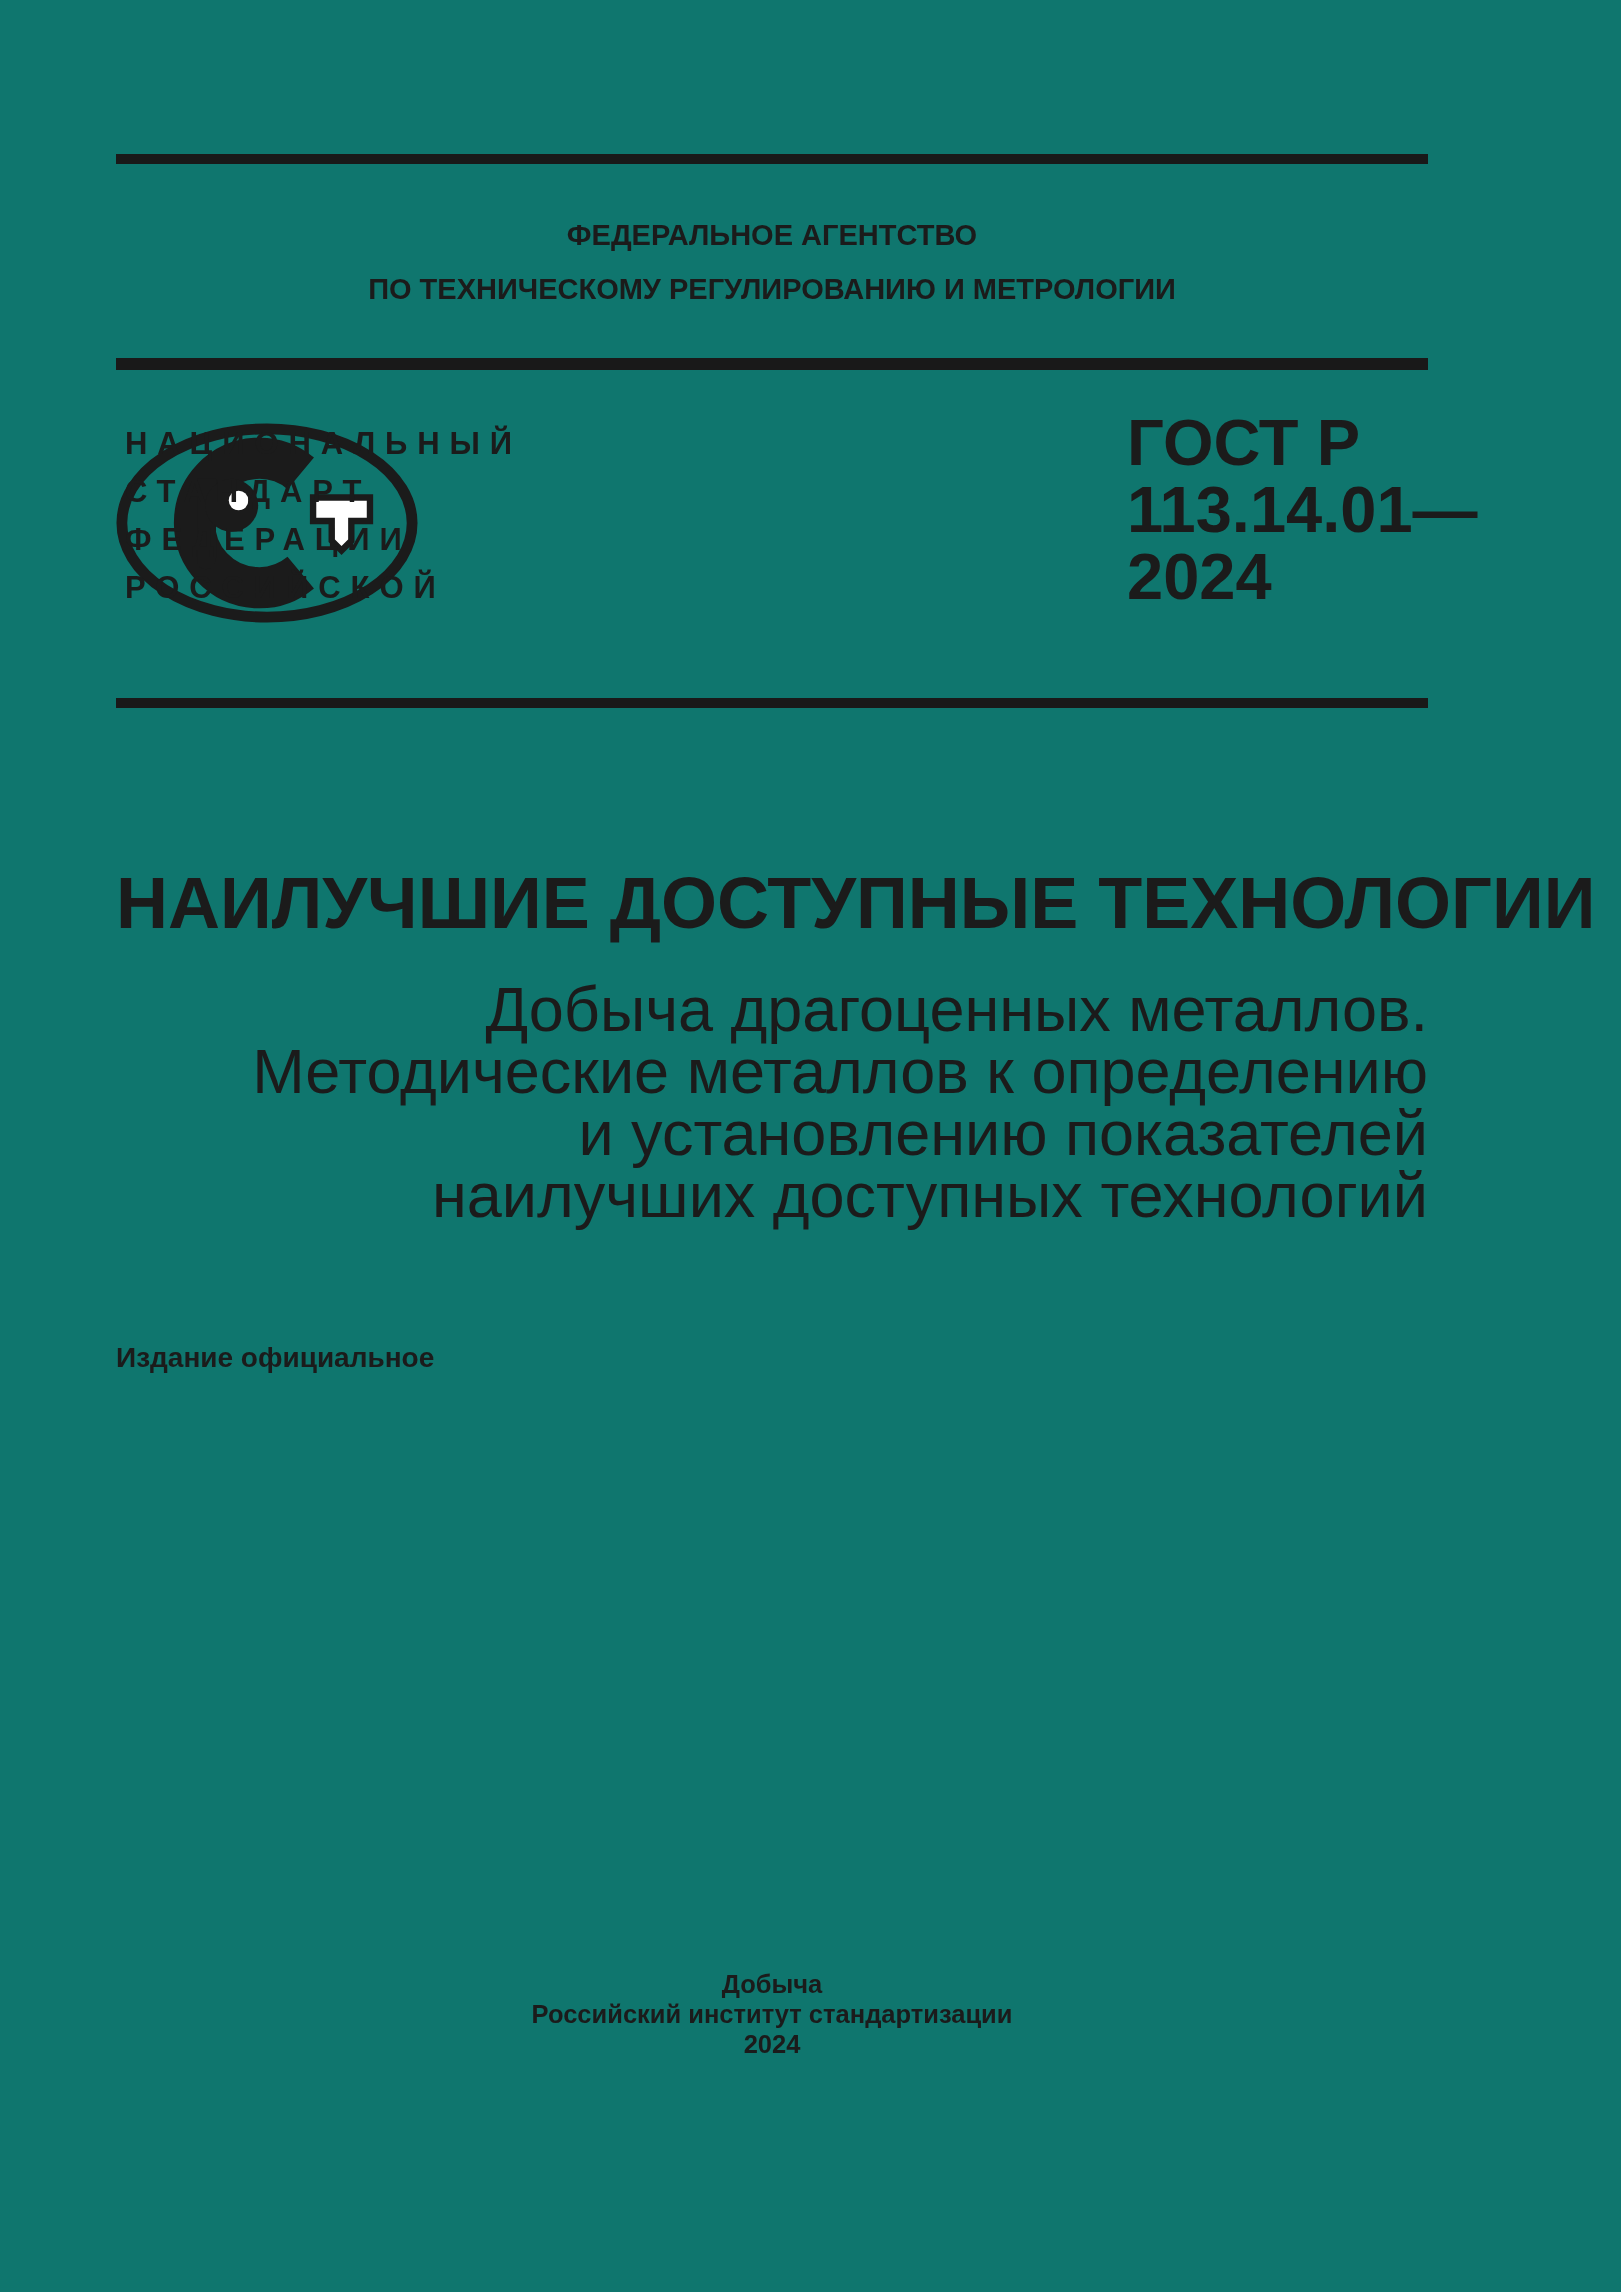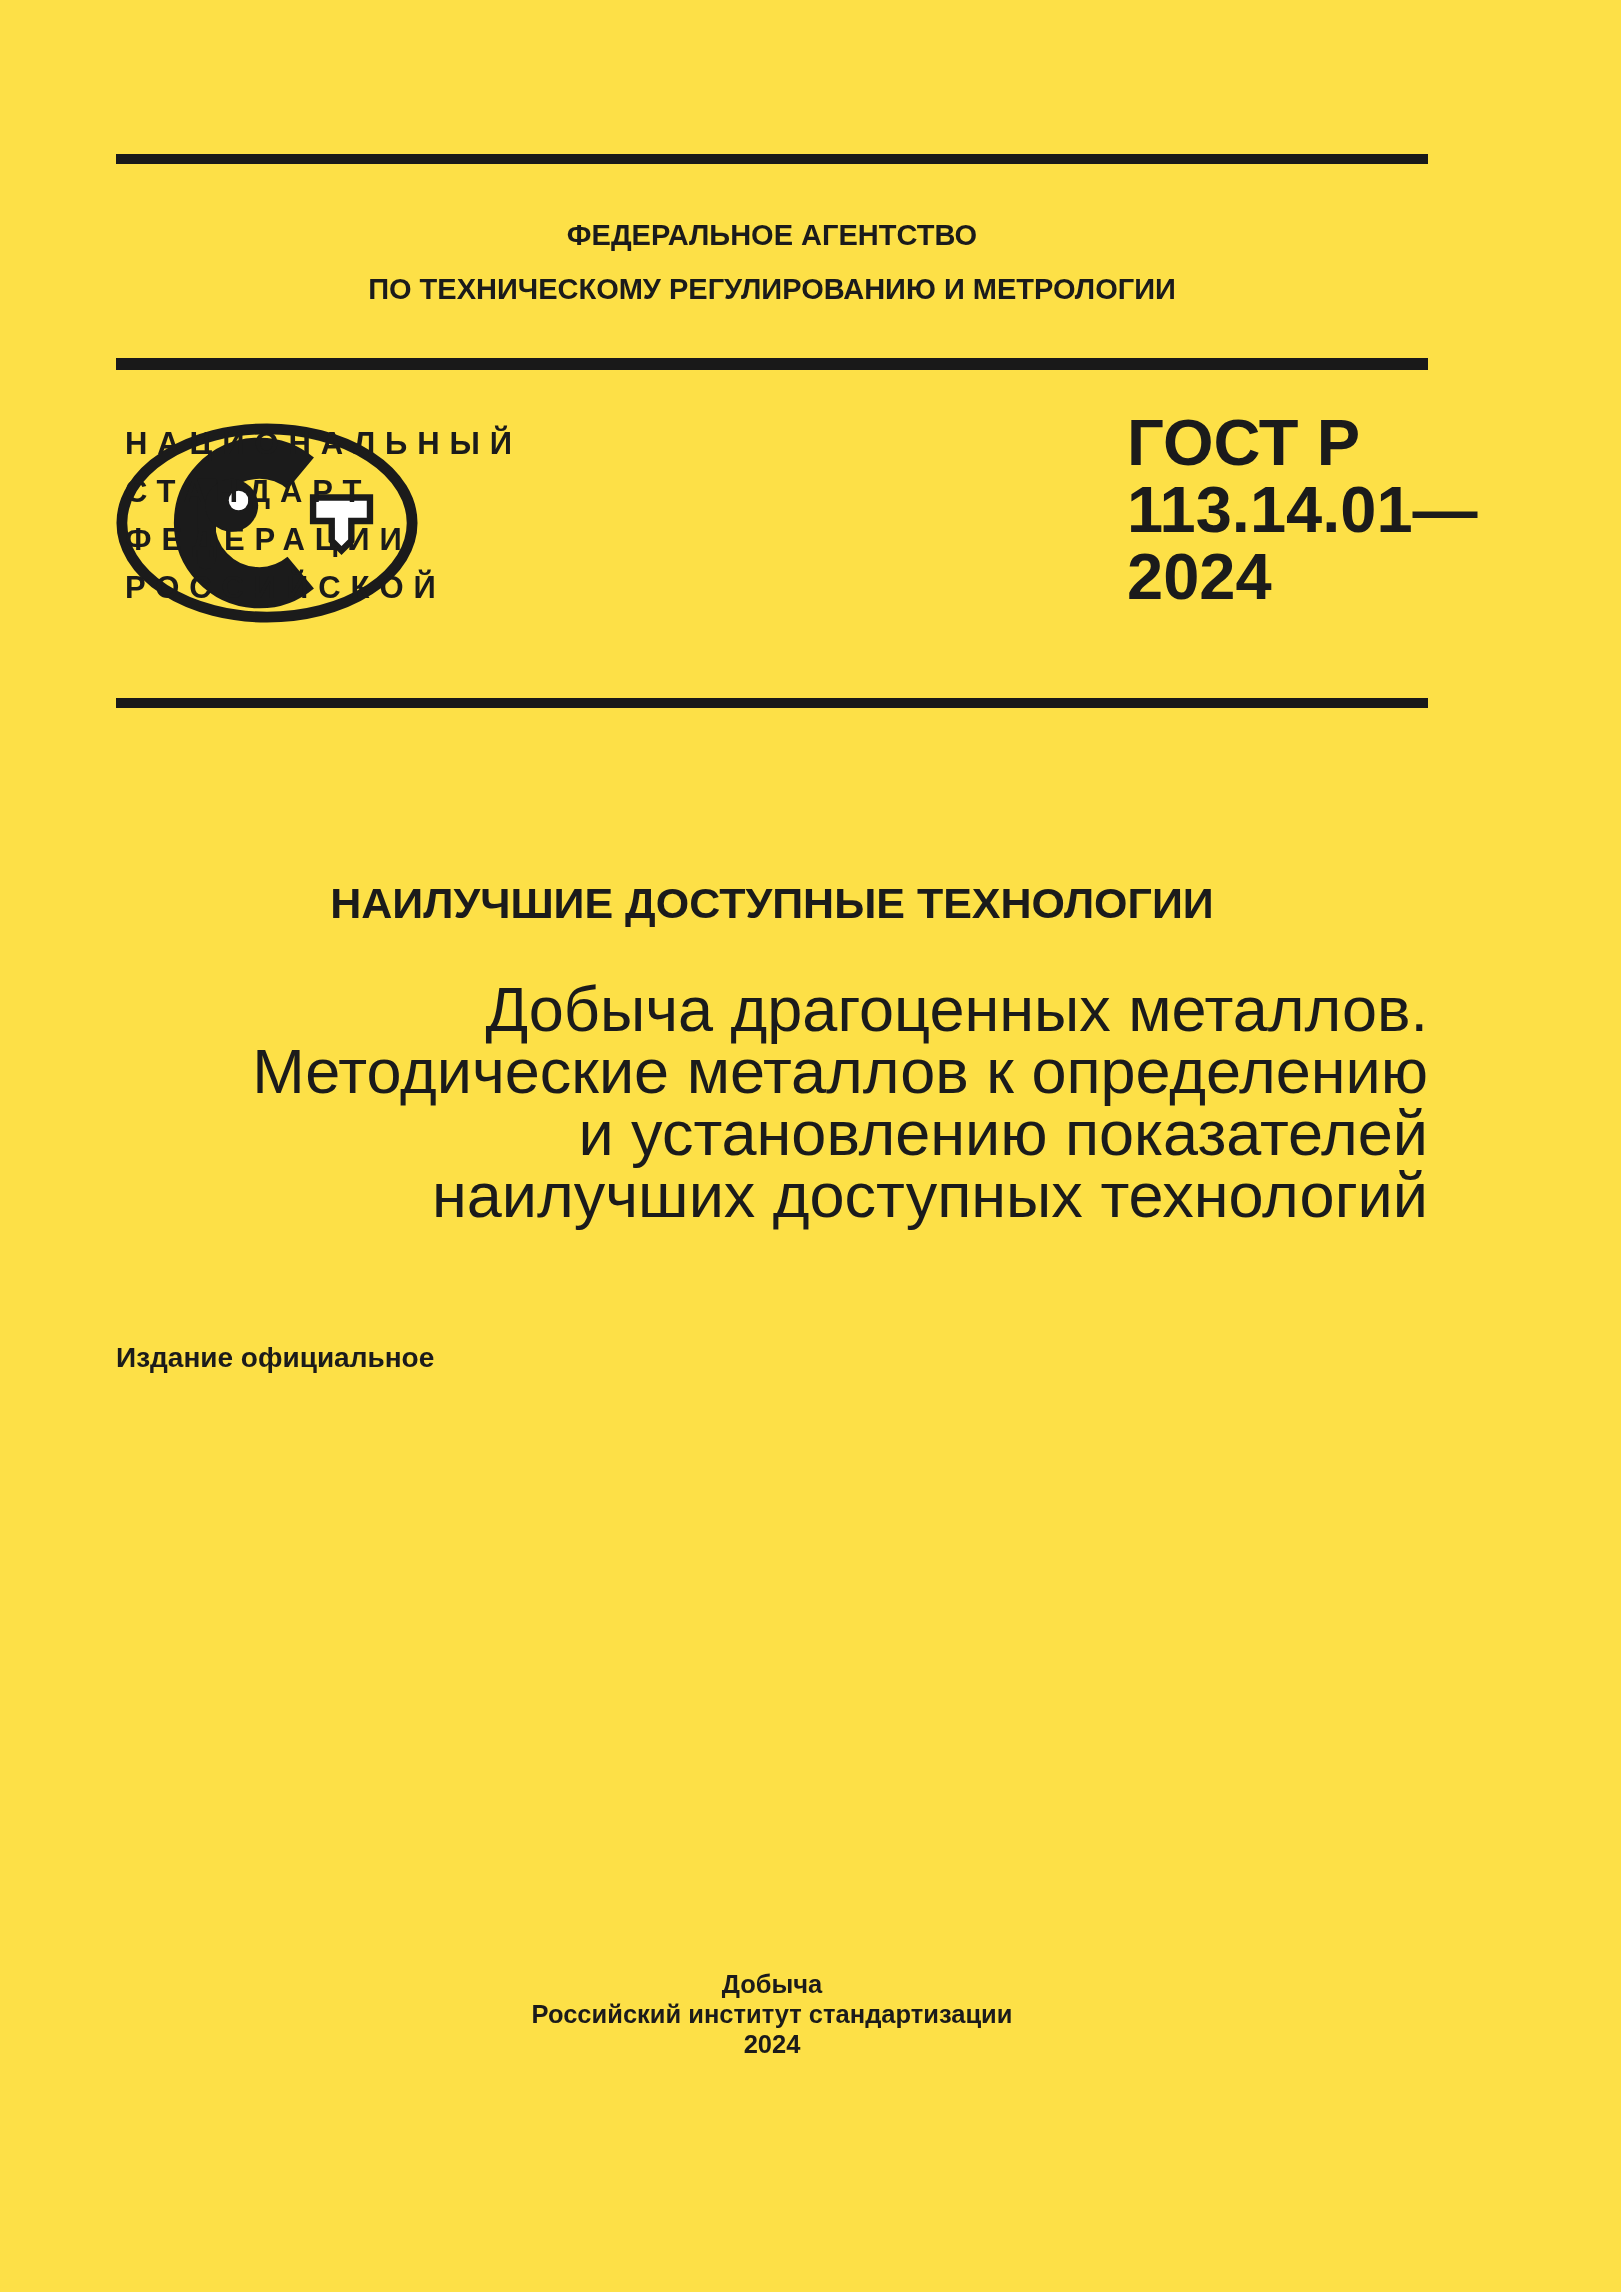--- a/index.html
+++ b/index.html
@@ -5,21 +5,21 @@
   html, body {
     margin: 0;
     padding: 0;
     background: #e8e8e8;
   }
   .page {
     position: relative;
     width: 1621px;
     height: 2293px;
     margin: 0 auto;
-    background: #fde047;
+    background: #0f766e;
     font-family: "Liberation Sans", "DejaVu Sans", sans-serif;
     color: #1b1b1b;
     overflow: hidden;
   }
   .rule {
     position: absolute;
     left: 116px;
     width: 1312px;
     background: #191919;
   }
@@ -70,23 +70,23 @@
     font-size: 65px;
     line-height: 67px;
     white-space: nowrap;
   }
 
   .doc-title {
     position: absolute;
     left: 116px;
     top: 868px;
     width: 1312px;
-    text-align: center;
+    text-align: right;
     font-weight: 700;
-    font-size: 43px;
+    font-size: 72px;
     line-height: 71px;
     white-space: nowrap;
   }
 
   .doc-subtitle {
     position: absolute;
     left: 116px;
     top: 978px;
     width: 1312px;
     text-align: right;

